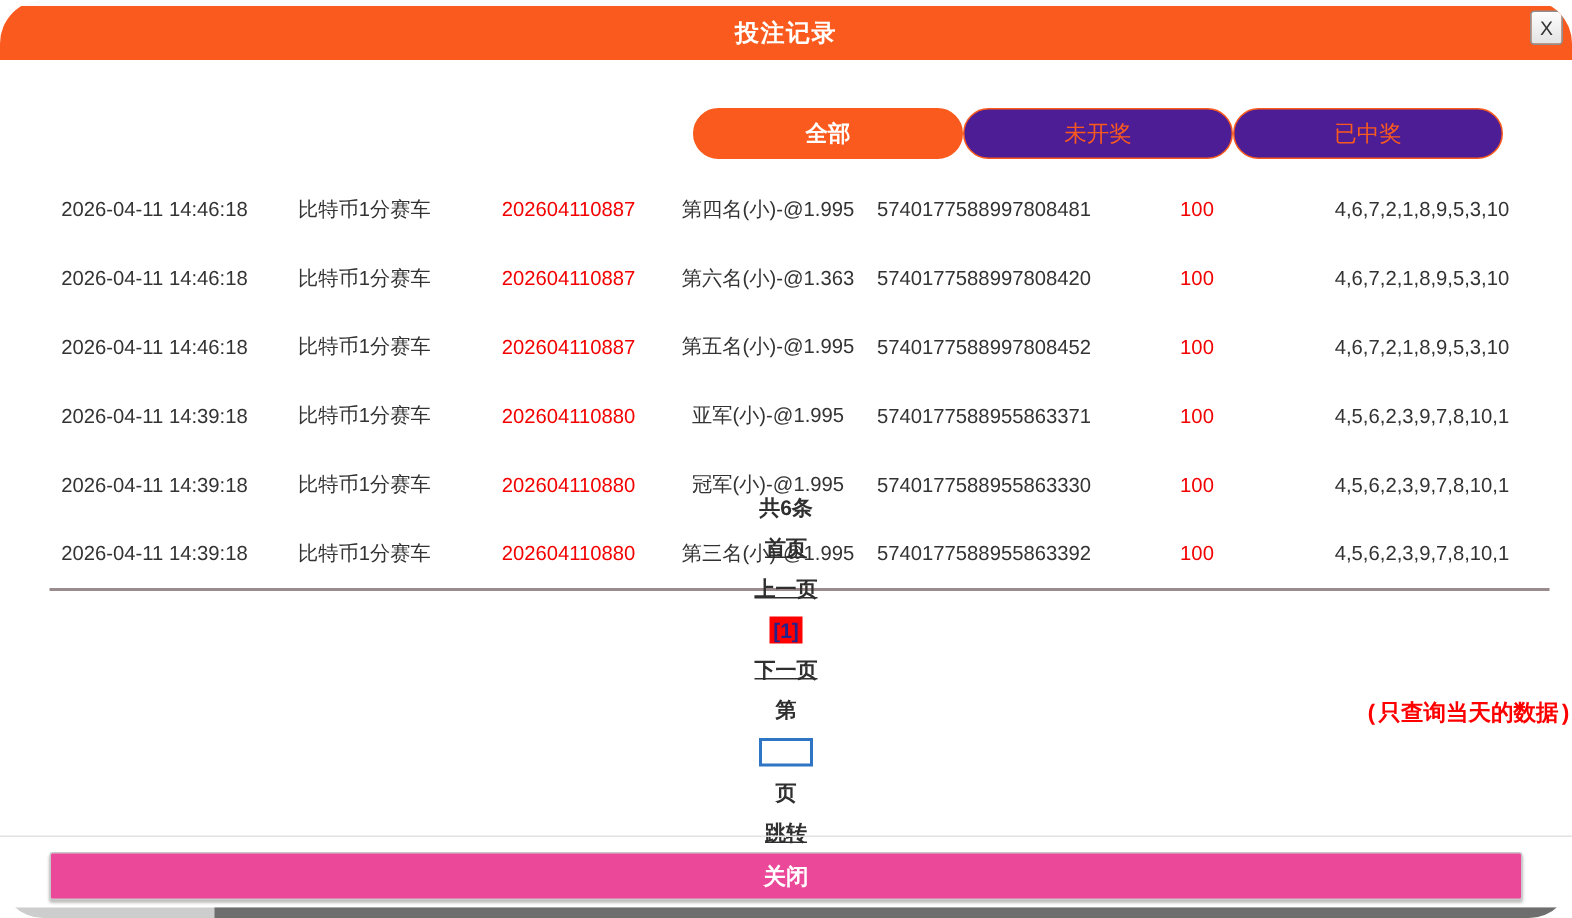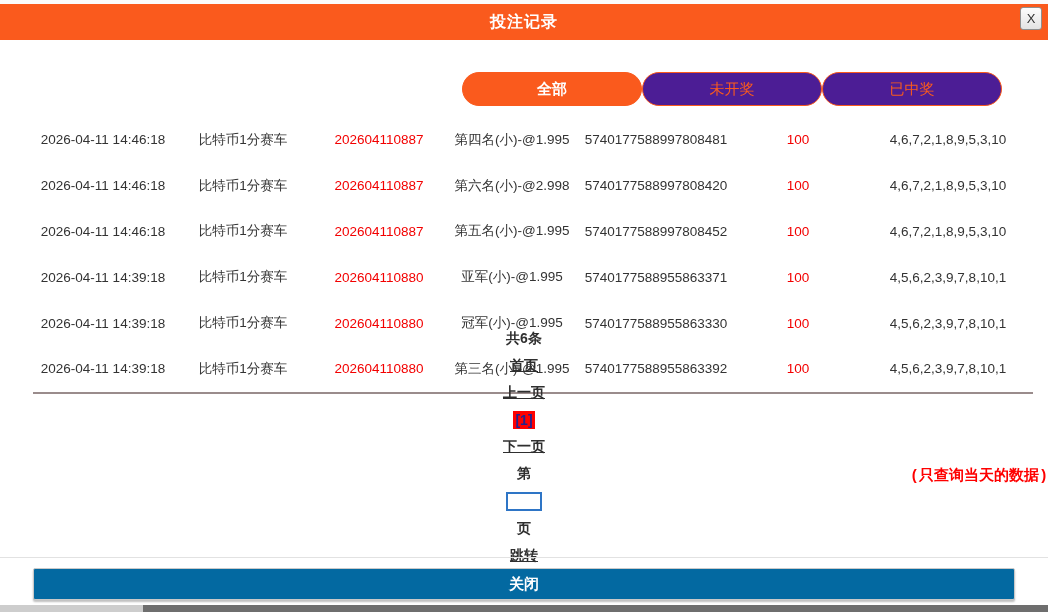--- a/index.html
+++ b/index.html
@@ -1,17 +1,17 @@
 <!DOCTYPE html>
 <html><head>
 <meta charset="utf-8">
 <style>
   * { margin:0; padding:0; box-sizing:border-box; }
   body { font-family:"Liberation Sans","DejaVu Sans",sans-serif; background:#fff; }
-  .stage { position:relative; width:1048px; height:612px; background:#fff; overflow:hidden; }
+  .stage { position:relative; width:1048px; height:612px; background:#fff; overflow:hidden;border-radius:29px; }
 
   
   .topstrip { position:absolute; top:0; left:0; width:100%; height:4px; background:#fbfbfb; }
   .titlebar { position:absolute; top:4px; left:0; width:100%; height:36px; background:#fa5a1d;
               display:flex; align-items:center; justify-content:center; }
   .titlebar .title { color:#fff; font-size:16px; font-weight:bold; letter-spacing:1px; }
   .win-close { position:absolute; right:6px; top:7px; width:22px; height:23px;
                background:linear-gradient(#fdfdfd,#e3e3e3); border:1px solid #8f8f8f; border-radius:3px;
                font-size:13px; color:#333; display:flex; align-items:center; justify-content:center; cursor:pointer; }
 
@@ -55,21 +55,21 @@
   .pager .lnk { cursor:pointer;text-decoration:underline; }
   .page-cur { background:#fe0000; color:#23238e; padding:1px 2px; }
   .jump-input { width:36px; height:22px; border:2px solid #2e75c6; background:#fff; text-align:center;
                 font-size:13px; }
   .note { position:absolute; top:466px; left:0; width:100%; text-align:right;
           color:#fe0000; font-weight:bold; font-size:15px;font-family:Liberation Mono, monospace; }
 
   
   .sep { position:absolute; top:557px; left:0; width:100%; border-top:1px solid #e2e2e2; }
   .close-btn { position:absolute; top:568px; left:33px; width:982px; height:32px;
-               background:#0369a1; border:1px solid #c9c9c9; box-shadow:0 2px 2px rgba(0,0,0,.25);
+               background:#ec4899; border:1px solid #c9c9c9; box-shadow:0 2px 2px rgba(0,0,0,.25);
                color:#fff; font-size:15px; font-weight:bold;
                display:flex; align-items:center; justify-content:center; cursor:pointer; border-radius:2px; }
   .hscroll { position:absolute; top:605px; left:0; width:100%; height:7px; background:#cdcdcd; }
   .hscroll .thumb { position:absolute; left:143px; top:0; height:7px; width:905px; background:#6e6e6e; }
 </style>
 </head>
 <body>
 
 <div class="stage">
 
@@ -95,21 +95,21 @@
           <div class="cell col-issue issue-red">202604110887</div>
           <div class="cell col-detail">第四名(小)-@1.995</div>
           <div class="cell col-order">5740177588997808481</div>
           <div class="cell col-amount amount-red">100</div>
           <div class="cell col-result">4,6,7,2,1,8,9,5,3,10</div>
         </div>
         <div class="trow">
           <div class="cell col-time">2026-04-11 14:46:18</div>
           <div class="cell col-game">比特币1分赛车</div>
           <div class="cell col-issue issue-red">202604110887</div>
-          <div class="cell col-detail">第六名(小)-@2.998</div>
+          <div class="cell col-detail">第六名(小)-@1.363</div>
           <div class="cell col-order">5740177588997808420</div>
           <div class="cell col-amount amount-red">100</div>
           <div class="cell col-result">4,6,7,2,1,8,9,5,3,10</div>
         </div>
         <div class="trow">
           <div class="cell col-time">2026-04-11 14:46:18</div>
           <div class="cell col-game">比特币1分赛车</div>
           <div class="cell col-issue issue-red">202604110887</div>
           <div class="cell col-detail">第五名(小)-@1.995</div>
           <div class="cell col-order">5740177588997808452</div>

